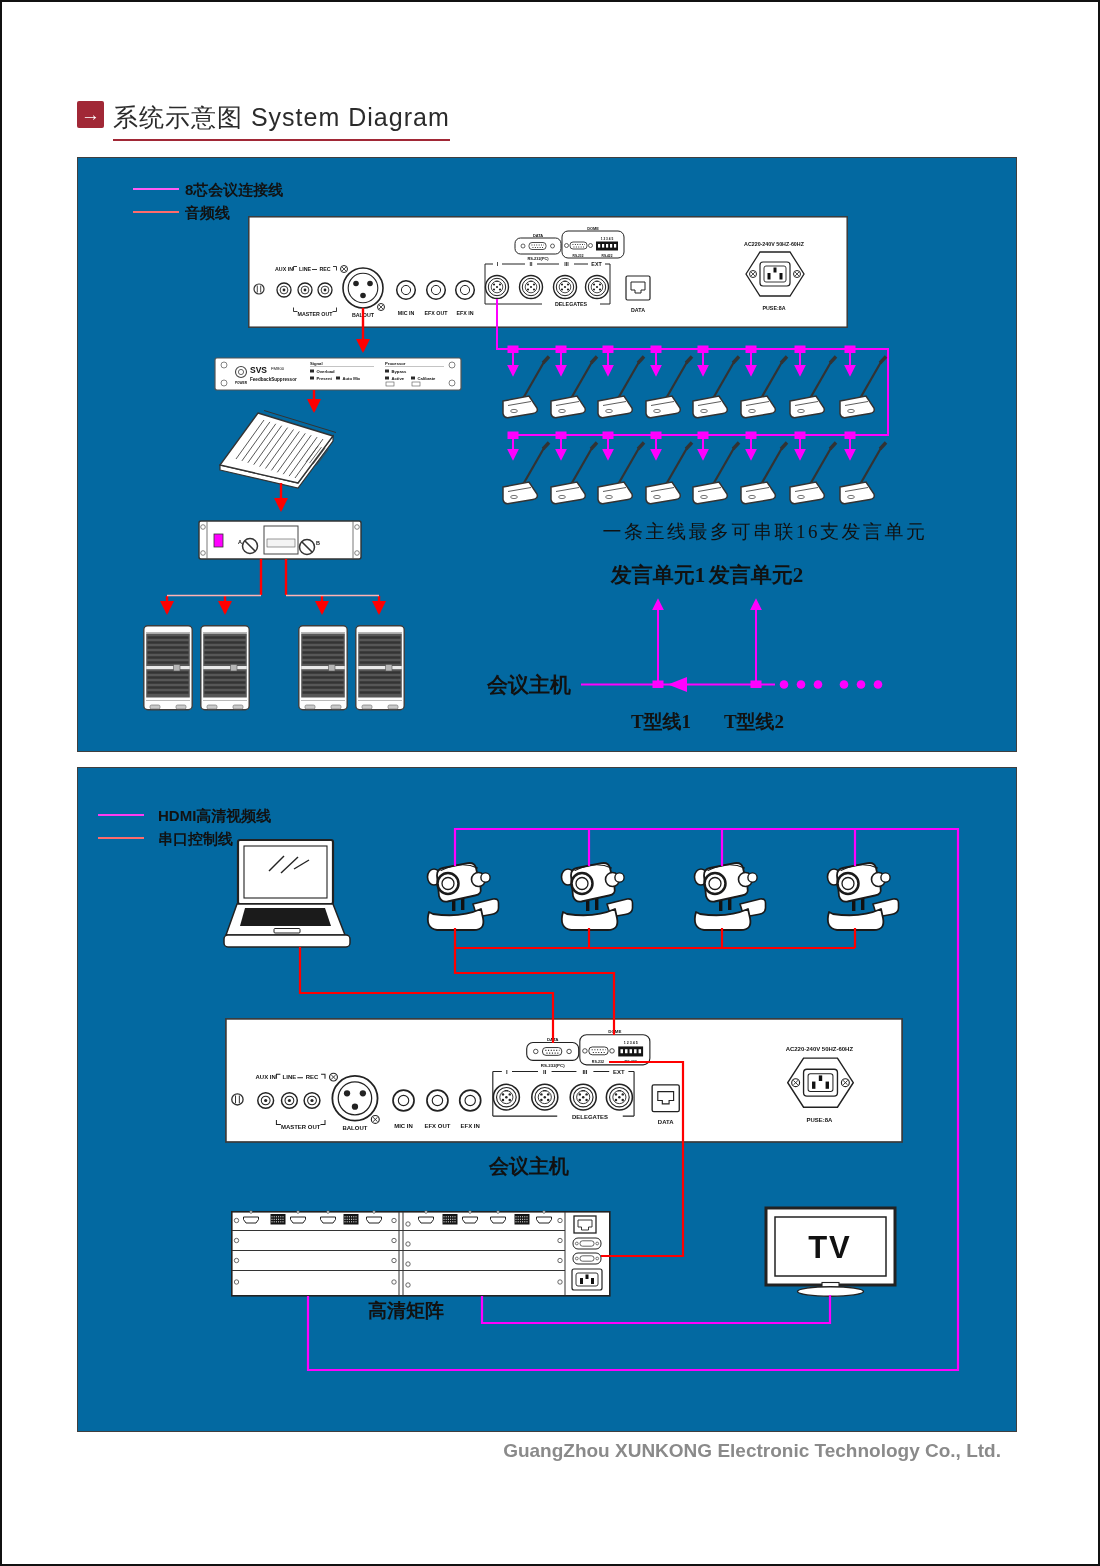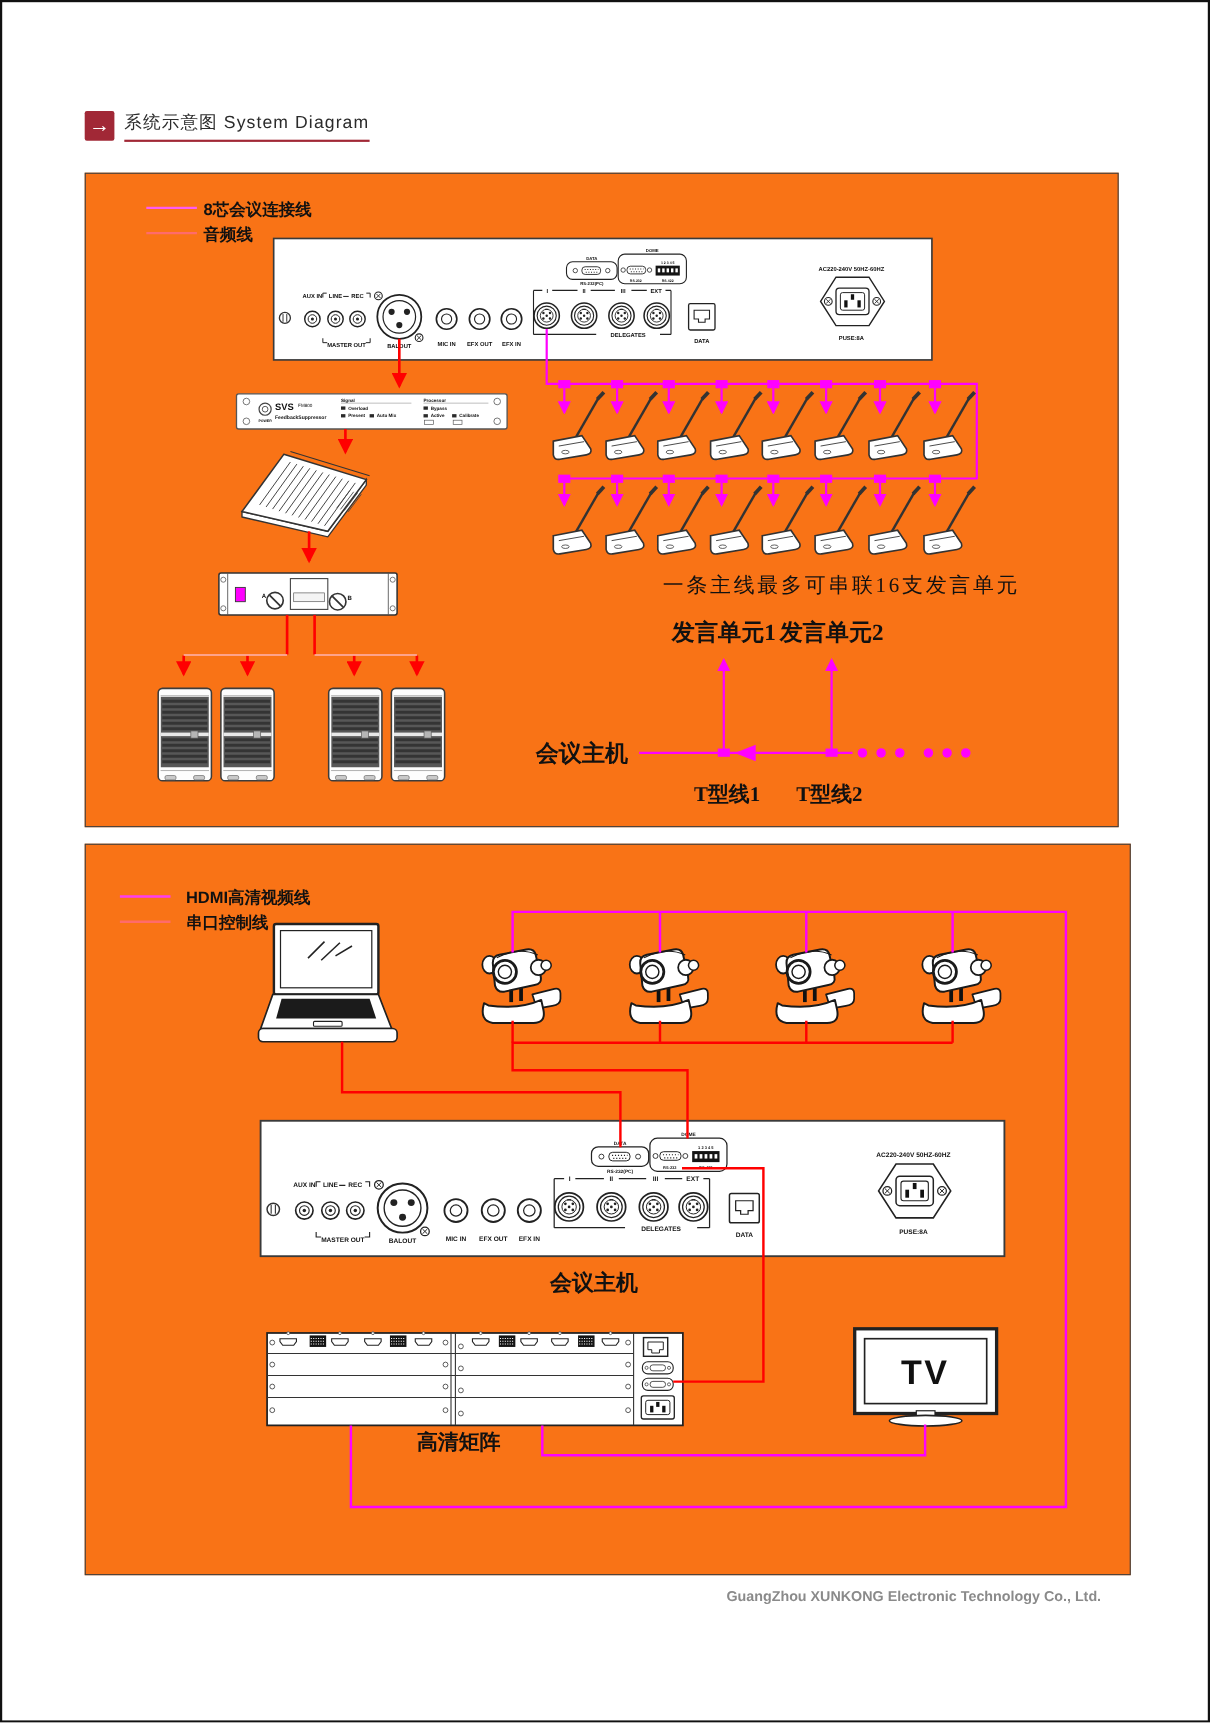--- a/index.html
+++ b/index.html
@@ -1,27 +1,27 @@
 <!DOCTYPE html>
 <html><head>
 <meta charset="utf-8">
 <style>
   html,body{margin:0;padding:0;background:#e8e8e8;}
   .page{position:relative;width:1100px;height:1566px;background:#ffffff;border:2px solid #111;
         box-sizing:border-box;font-family:"Liberation Sans",sans-serif;overflow:hidden;}
   .title-row{position:absolute;left:75px;top:99px;display:flex;align-items:flex-start;}
   .title-icon{width:27px;height:27px;background:#a12836;color:#fff;display:flex;align-items:center;
         justify-content:center;font-size:19px;font-weight:bold;border-radius:2px;}
-  .title-text{margin-left:9px;font-size:16px;color:#2b2b2b;letter-spacing:1px;
+  .title-text{margin-left:9px;font-size:25px;color:#2b2b2b;letter-spacing:1px;
         padding-bottom:5px;border-bottom:2.5px solid #a12836;}
-  .box{position:absolute;border:1px solid #3f3f3f;background:#f97316;}
+  .box{position:absolute;border:1px solid #3f3f3f;background:#0369a1;}
   .box1{left:75px;top:155px;width:938px;height:593px;}
-  .box2{left:75px;top:765px;width:938px;height:663px;padding-left:11px;}
+  .box2{left:75px;top:765px;width:938px;height:663px;}
   .footer{position:absolute;right:97px;top:1437px;text-align:right;color:#8a8a8a;
-        font-size:13px;line-height:23px;font-weight:bold;}
+        font-size:19px;line-height:23px;font-weight:bold;}
   .footer div{white-space:pre;}
   svg{display:block;}
   svg text{font-family:"Liberation Sans",sans-serif;fill:#111;}
   .pl{font-size:5.3px;font-weight:bold;text-anchor:middle;}
   .pt{font-size:3.9px;font-weight:bold;text-anchor:middle;}
   .pt2{font-size:3.2px;font-weight:bold;text-anchor:middle;}
   .fm{font-size:4.2px;font-weight:bold;}
   .serif{font-family:"Liberation Serif","DejaVu Serif",serif;}
   .legend-t{font-size:15px;font-weight:bold;}
 </style>

